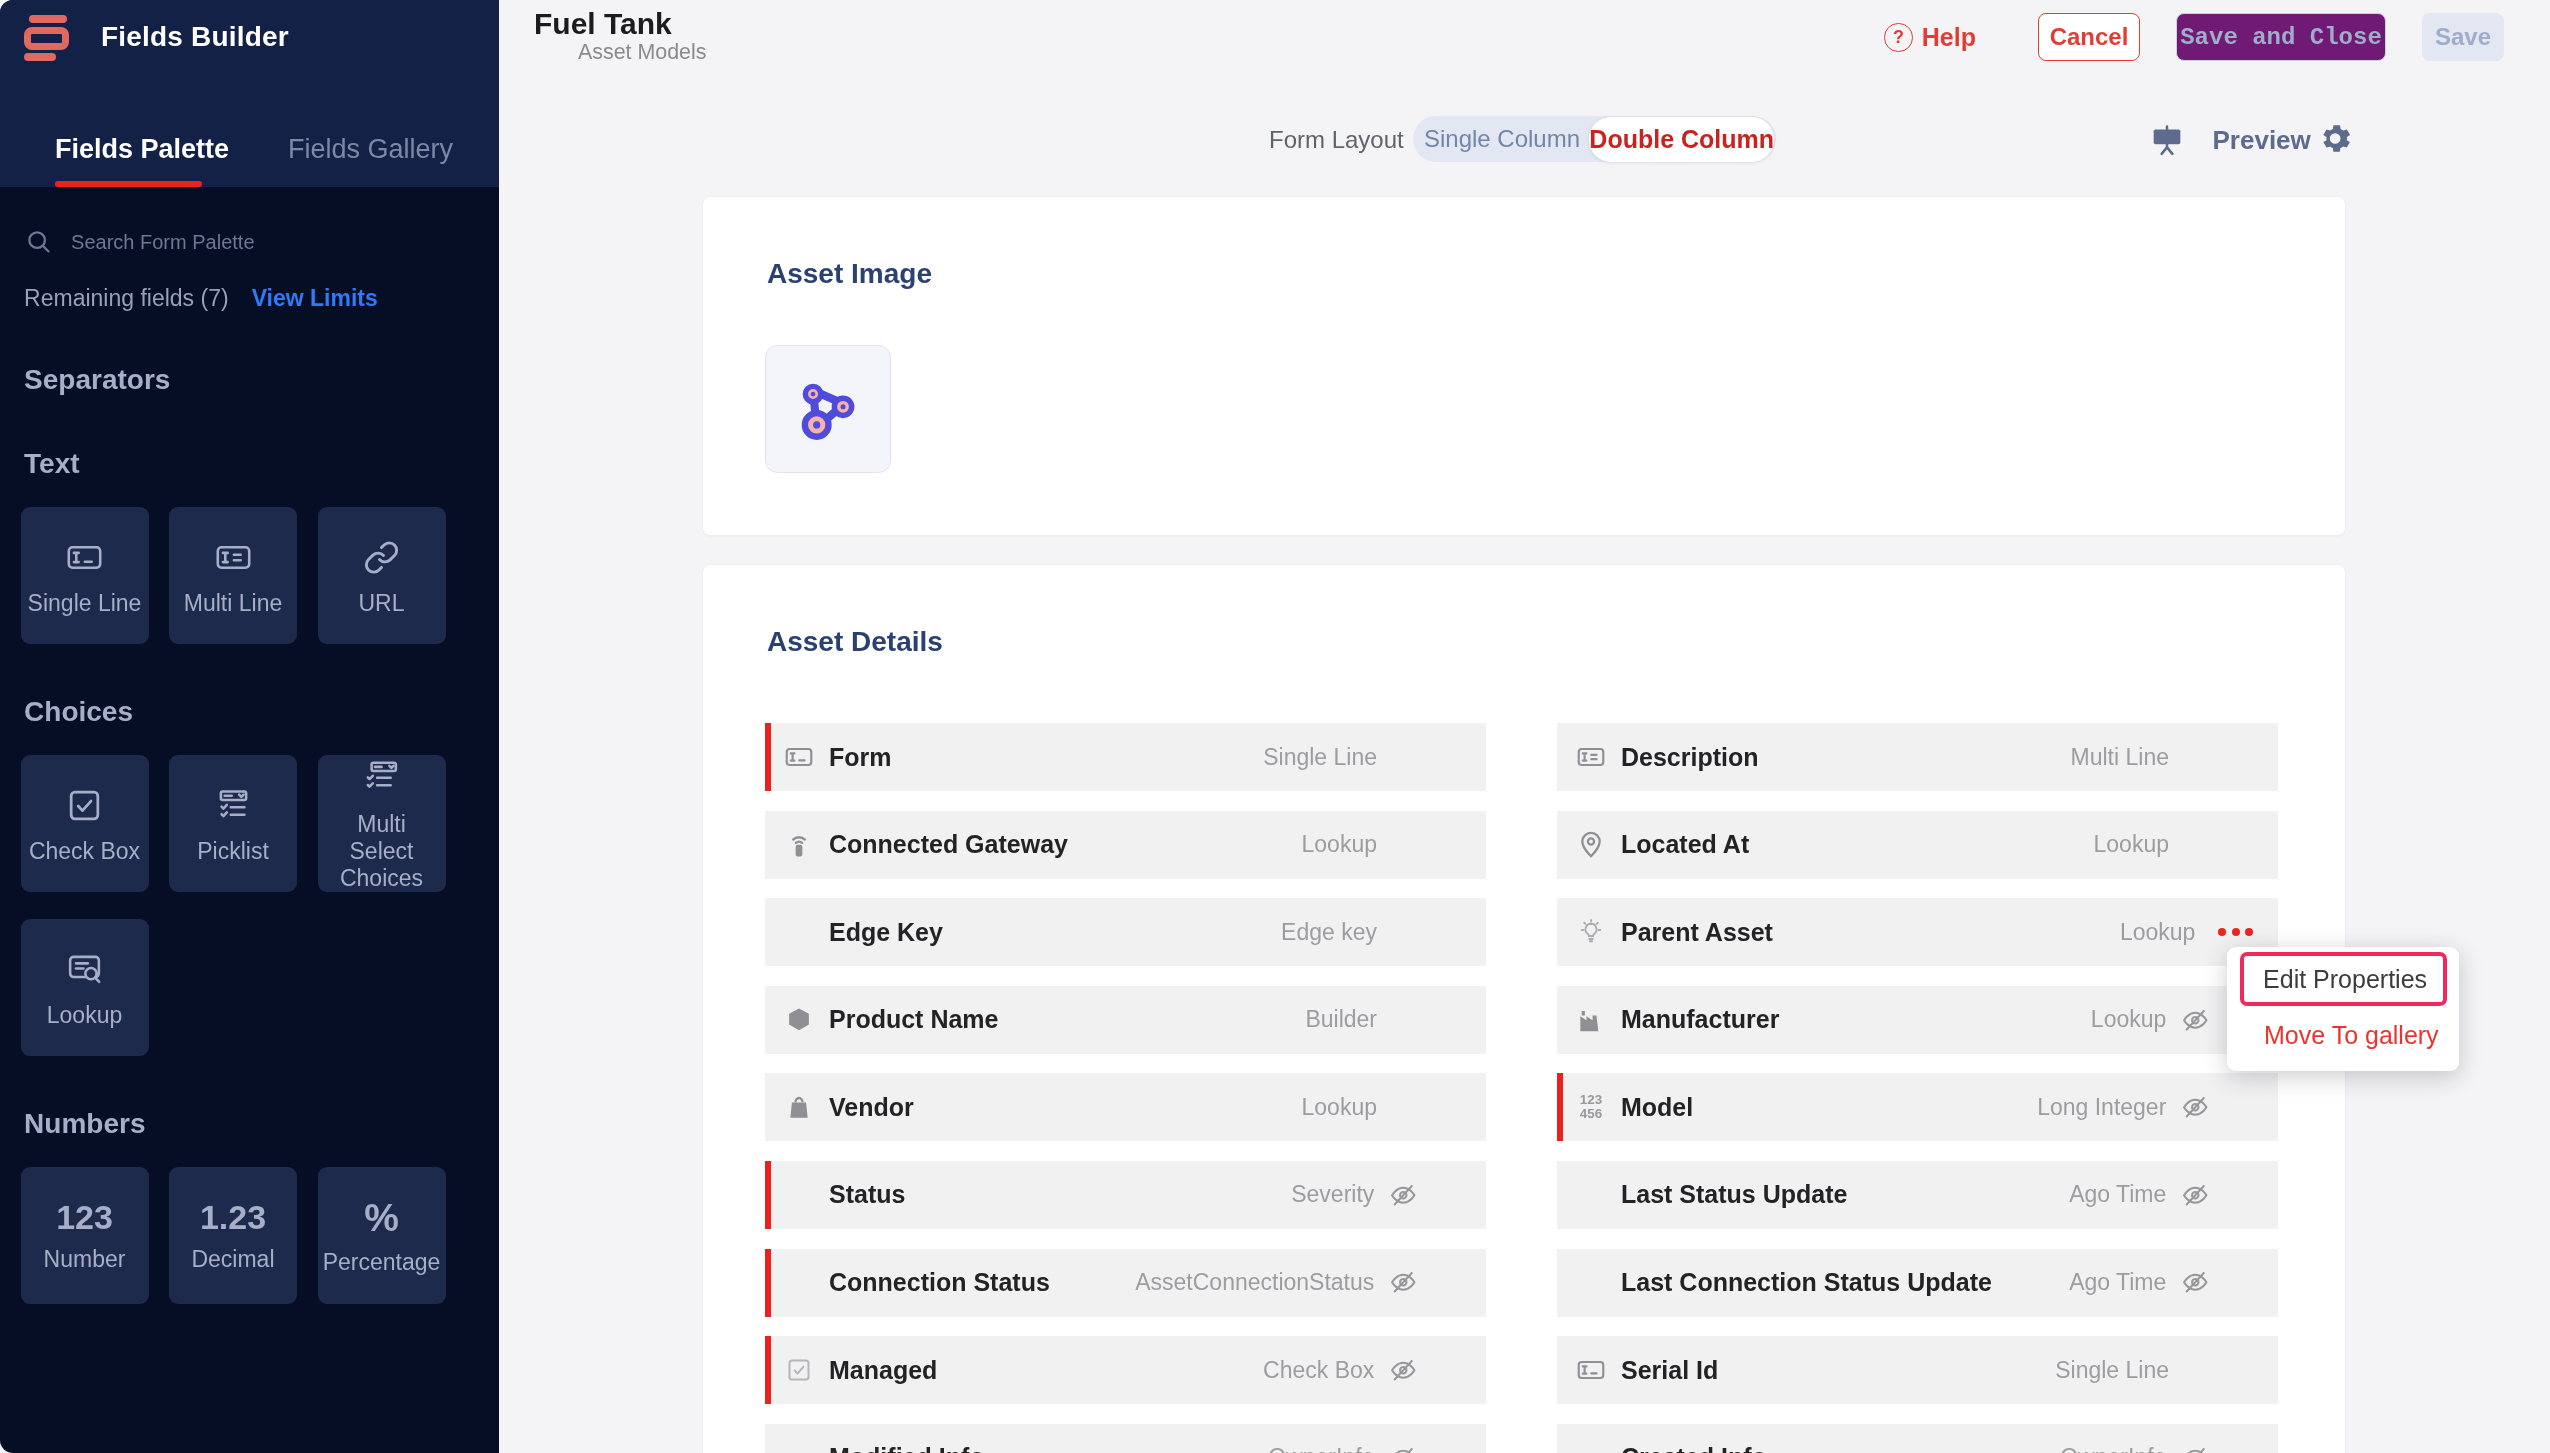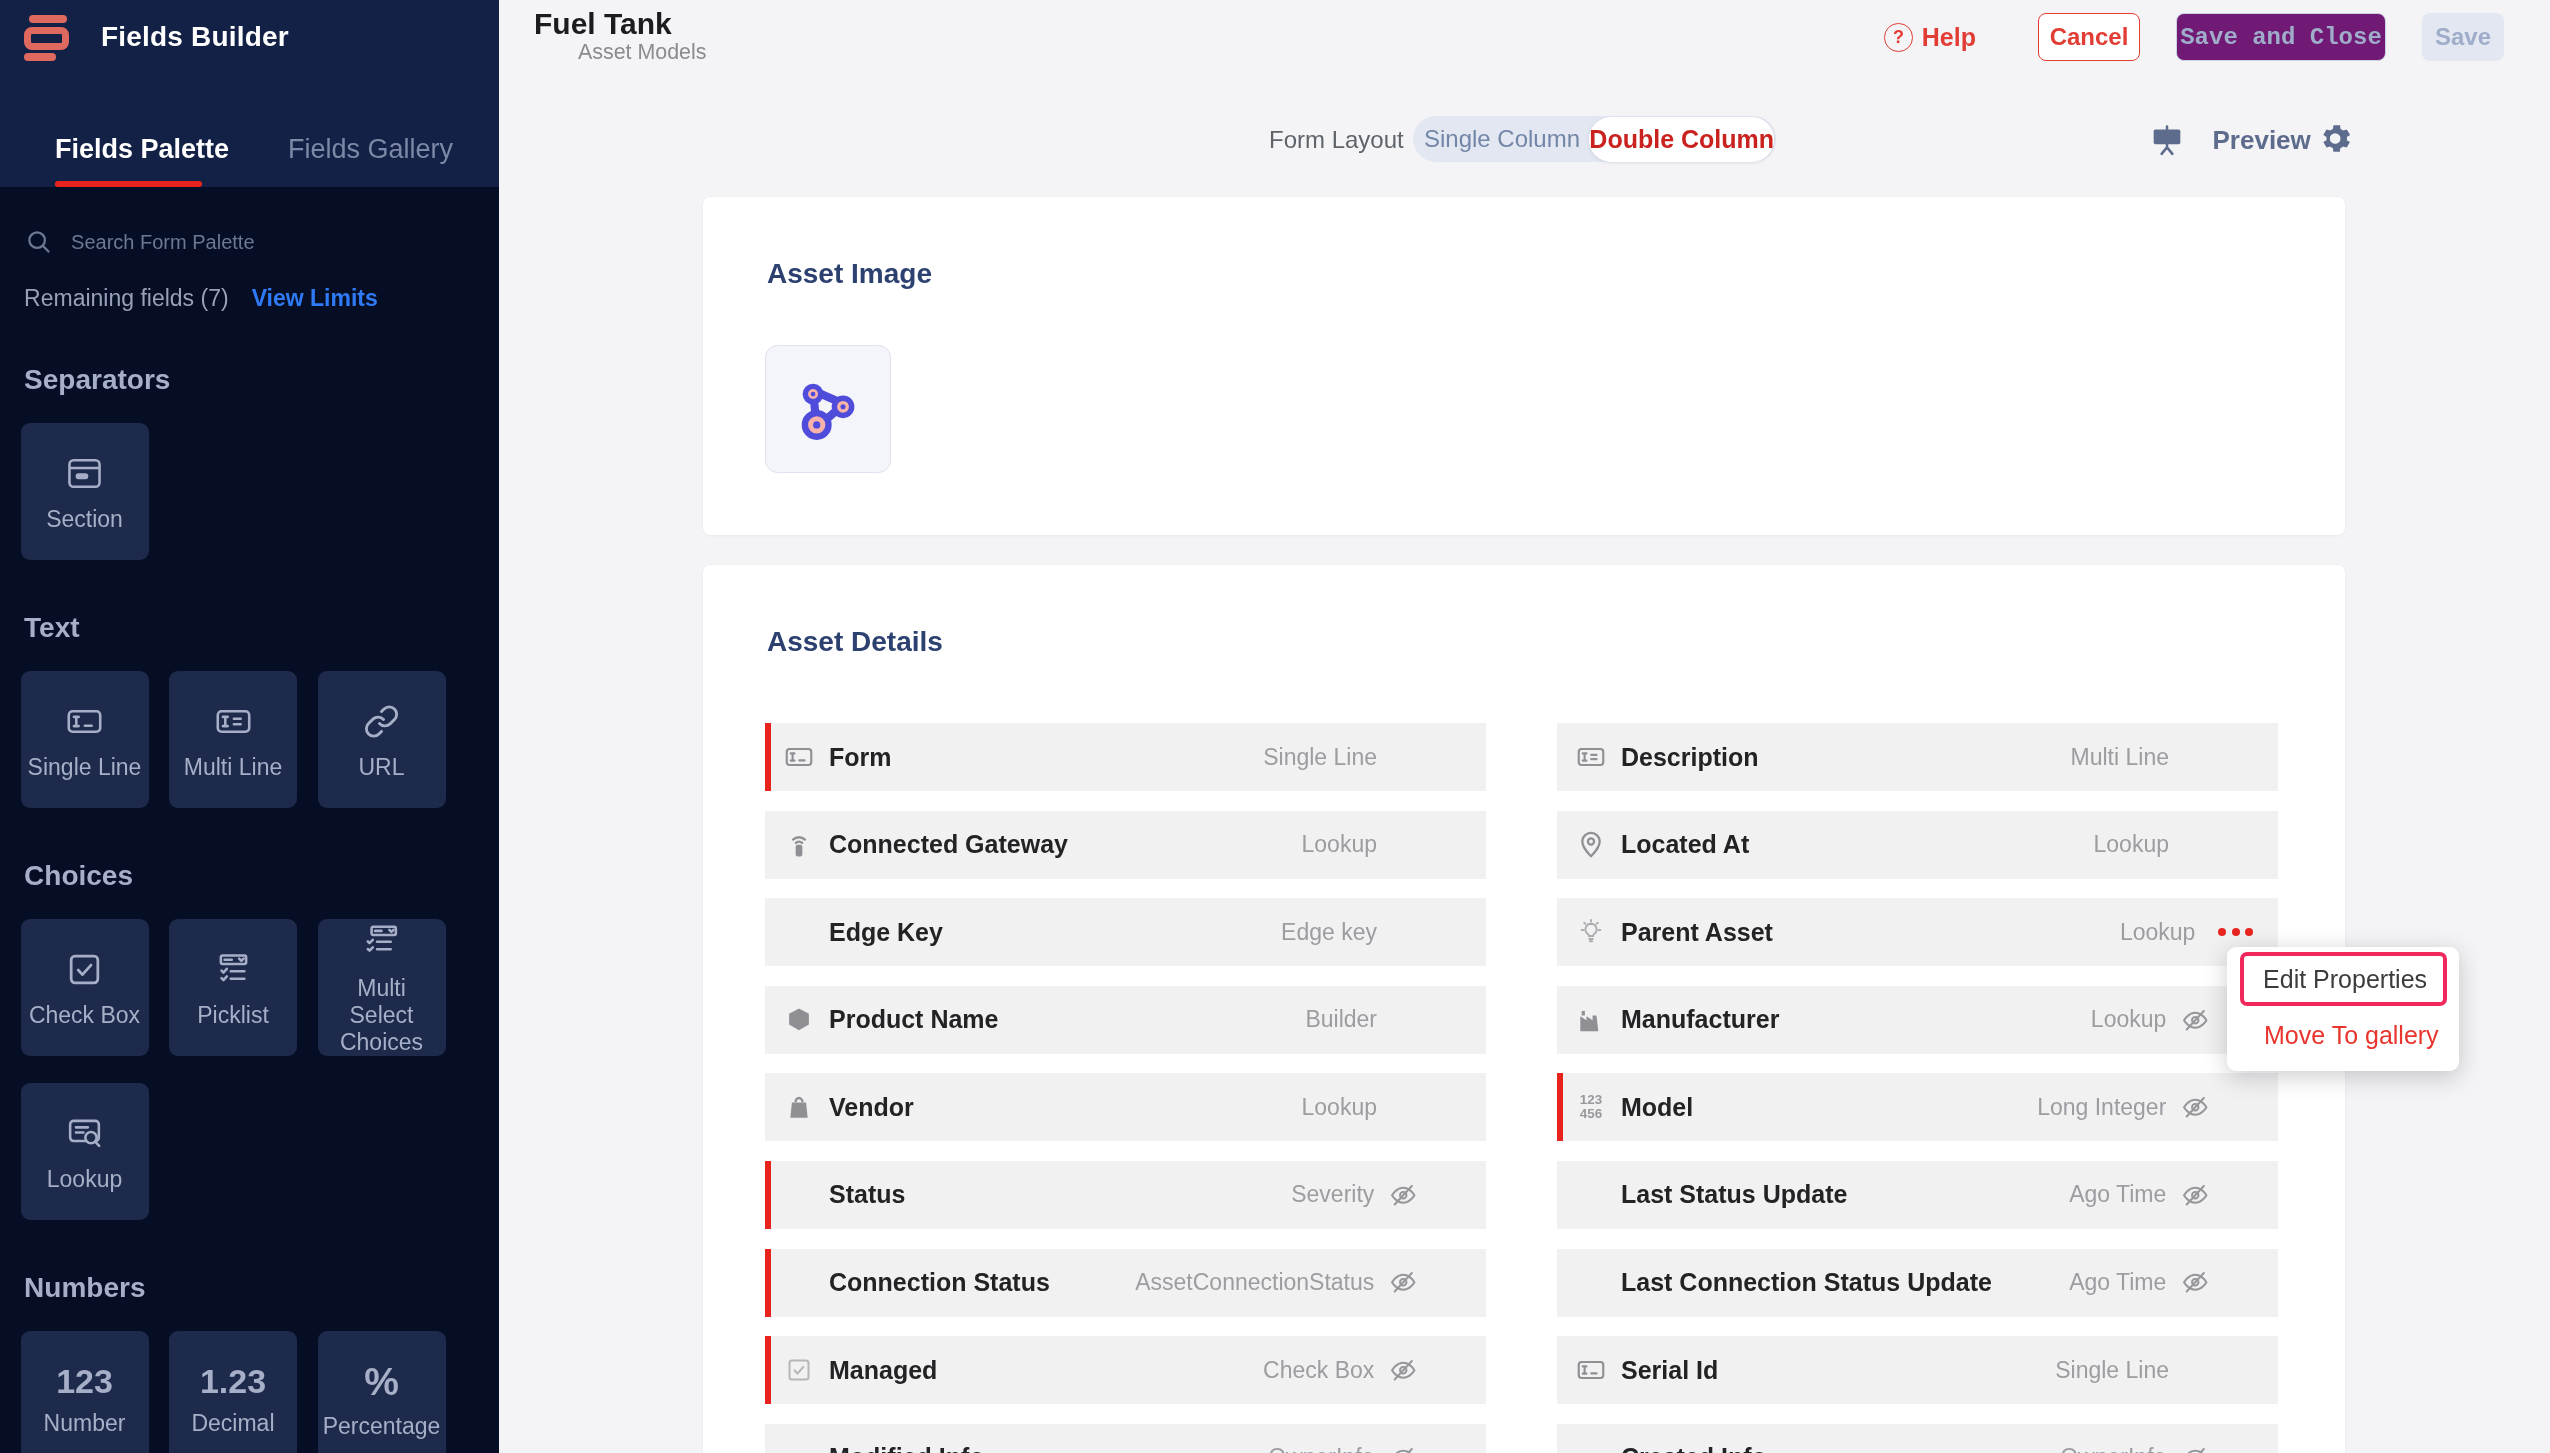--- a/index.html
+++ b/index.html
@@ -1,18 +1,18 @@
 <!DOCTYPE html>
 <html style="font-size:14.2px"><head>
 <meta charset="utf-8">
 <style>
   * { margin:0; padding:0; box-sizing:border-box; }
   html,body { width:2550px; height:1453px; }
   body { font-family:"Liberation Sans", sans-serif; background:#f4f4f6; overflow:hidden; }
-  .page { position:relative; width:2550px; height:1453px; overflow:hidden; background:#f4f4f6; }
+  .page { position:relative; width:2550px; height:1453px; overflow:hidden; background:#f4f4f6;border-radius:13px; }
 
   
   .sidebar { position:absolute; left:0; top:0; width:499px; height:1453px; background:#050e24; overflow:hidden; }
   .sb-header { position:relative; height:187px; background:#142146; }
   .logo { position:absolute; left:24px; top:15px; width:45px; height:46px; }
   .logo .l1 { margin-left:4.5px; width:38px; height:8px; border-radius:4.5px; background:#e0695f; }
   .logo .l2 { margin-top:3.6px; width:45px; height:23px; border-radius:8px; border:7.1px solid #e0695f; background:transparent; }
   .logo .l3 { margin-top:3.6px; width:32px; height:8px; border-radius:4.5px; background:#e0695f; }
   .app-title { position:absolute; left:101px; top:21.4px; font-size:28px; font-weight:700; color:#ffffff; letter-spacing:0.2px; }
   .sb-tabs { position:absolute; left:0; bottom:0; width:100%; height:53px;margin-left:12px; }
@@ -127,32 +127,20 @@
             <path d="M15.2 15.2 19.6 19.6"></path>
         </svg>
         <input type="text" value="" placeholder="Search Form Palette" style="">
       </div>
       <div class="sb-remaining">
         <span class="rem">Remaining fields (7)</span>
         <span class="limits">View Limits</span>
       </div>
 
       <div class="sb-section-title">Separators</div>
-      <div class="tile-grid">
-        <div class="tile">
-          <span class="ticon">
-            <svg width="41" height="41" viewBox="0 0 24 24" fill="none" stroke="currentColor" stroke-width="1.5">
-              <rect x="3.2" y="4.2" width="17.6" height="15.6" rx="2.4"></rect>
-                <path d="M3.2 8.8h17.6"></path>
-              <rect x="6.8" y="11.8" width="7.4" height="3.6" rx="1.6" fill="currentColor" stroke="none"></rect>
-            </svg>
-          </span>
-          <span class="tlabel">Section</span>
-        </div>
-      </div>
 
       <div class="sb-section-title">Text</div>
       <div class="tile-grid">
         <div class="tile">
           <span class="ticon">
             <svg width="41" height="41" viewBox="0 0 24 24" fill="none" stroke="currentColor" stroke-width="1.5" stroke-linecap="round">
               <rect x="2.8" y="6" width="18.4" height="12" rx="2.2"></rect>
               <path d="M7.2 9.3v5.4M5.8 9.3h2.8M5.8 14.7h2.8M12.2 14.5h4"></path>
             </svg>
           </span>

